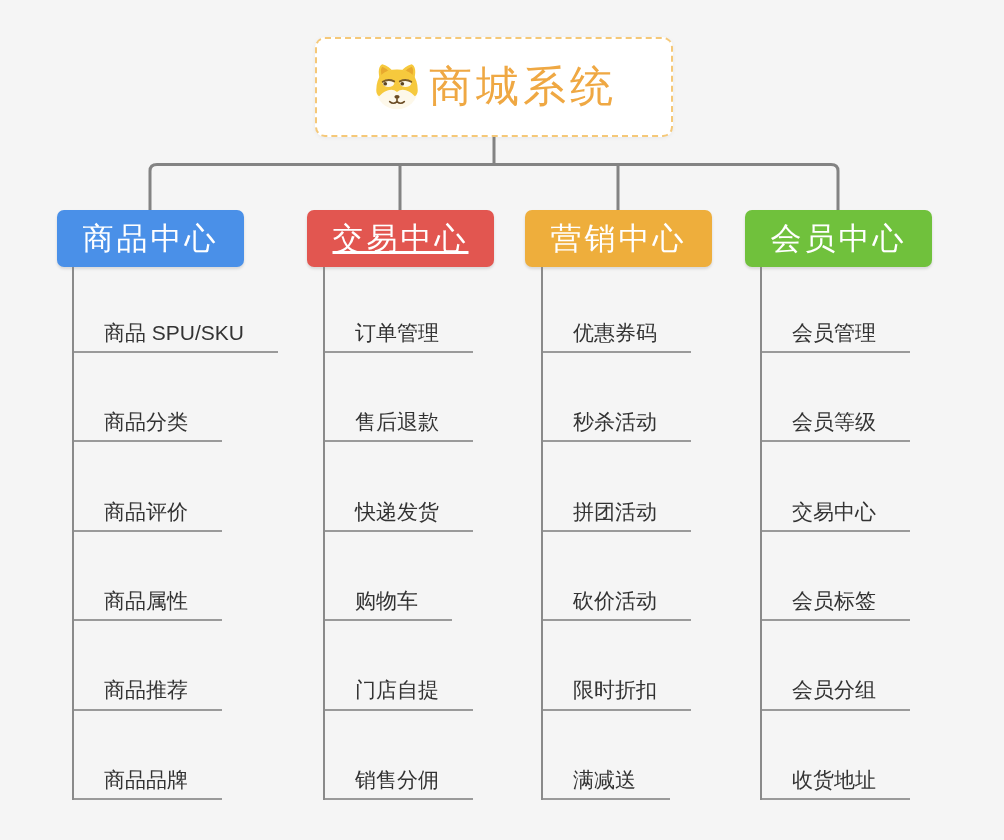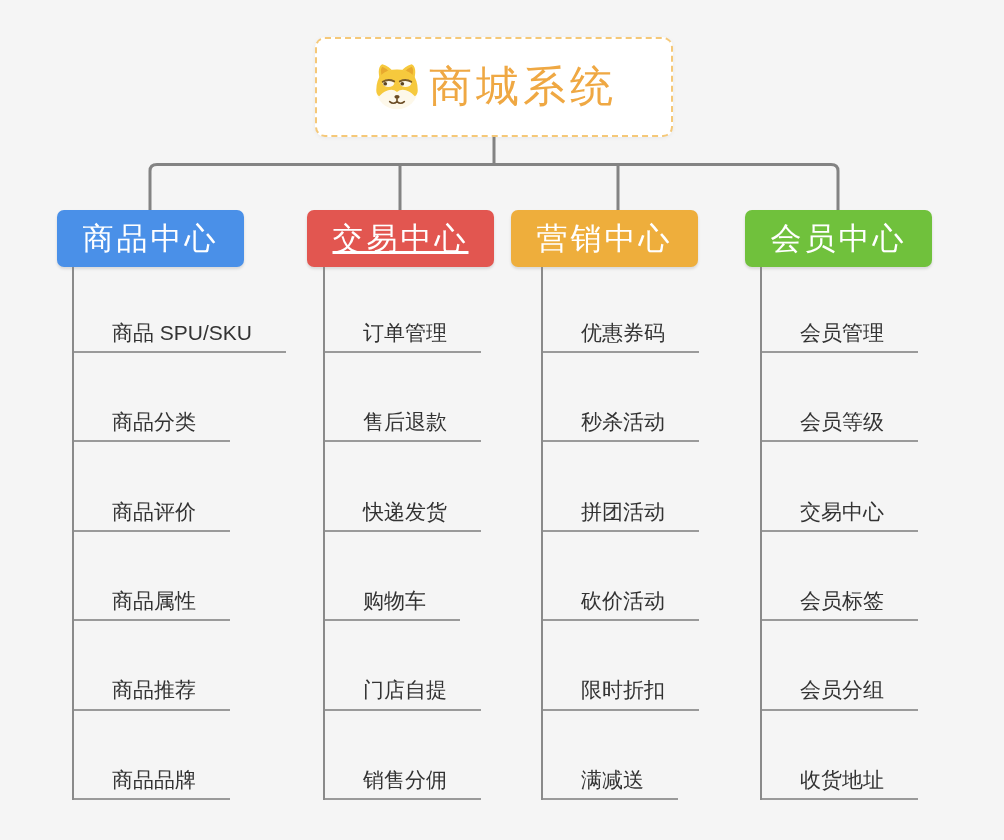--- a/index.html
+++ b/index.html
@@ -23,33 +23,33 @@
   .root-title { font-size:43px; letter-spacing:4px; color:#efa843; white-space:nowrap; }
   .root-icon { width:52px; height:52px; flex:0 0 auto; }
 
   
   .branch-box {
     position:absolute; top:210px; width:187px; height:57px;
     border-radius:7px; display:flex; align-items:center; justify-content:center;
     color:#ffffff; font-size:31px; letter-spacing:3px; white-space:nowrap;
     box-shadow:0 2px 3px rgba(0,0,0,0.12); cursor:pointer;
   }
-  .b-0 { left:57px; }  .b-1 { left:307px;text-decoration:underline; }  .b-2 { left:511px; }  .b-3 { left:745px; }
+  .b-0 { left:57px; }  .b-1 { left:307px;text-decoration:underline; }  .b-2 { left:525px; }  .b-3 { left:745px; }
 
   
   .branch-children {
     position:absolute; top:267px; height:533px;
     border-left:2px solid #8a8a8a;
   }
   .col-0 { left:72px; }  .col-1 { left:323px; }  .col-2 { left:541px; }  .col-3 { left:760px; }
 
   .leaf {
     height:89.4px; box-sizing:border-box; width:fit-content;
     display:flex; align-items:flex-end;
-    padding:0 34px 6px 38px;
+    padding:0 34px 6px 30px;
     border-bottom:2px solid #9a9a9a;
     cursor:pointer;
   }
   .leaf:first-child { height:86px; }
   .leaf-label {
     font-size:21px; color:#333333; line-height:1.15; white-space:nowrap;
   }
 </style>
 </head>
 <body>

